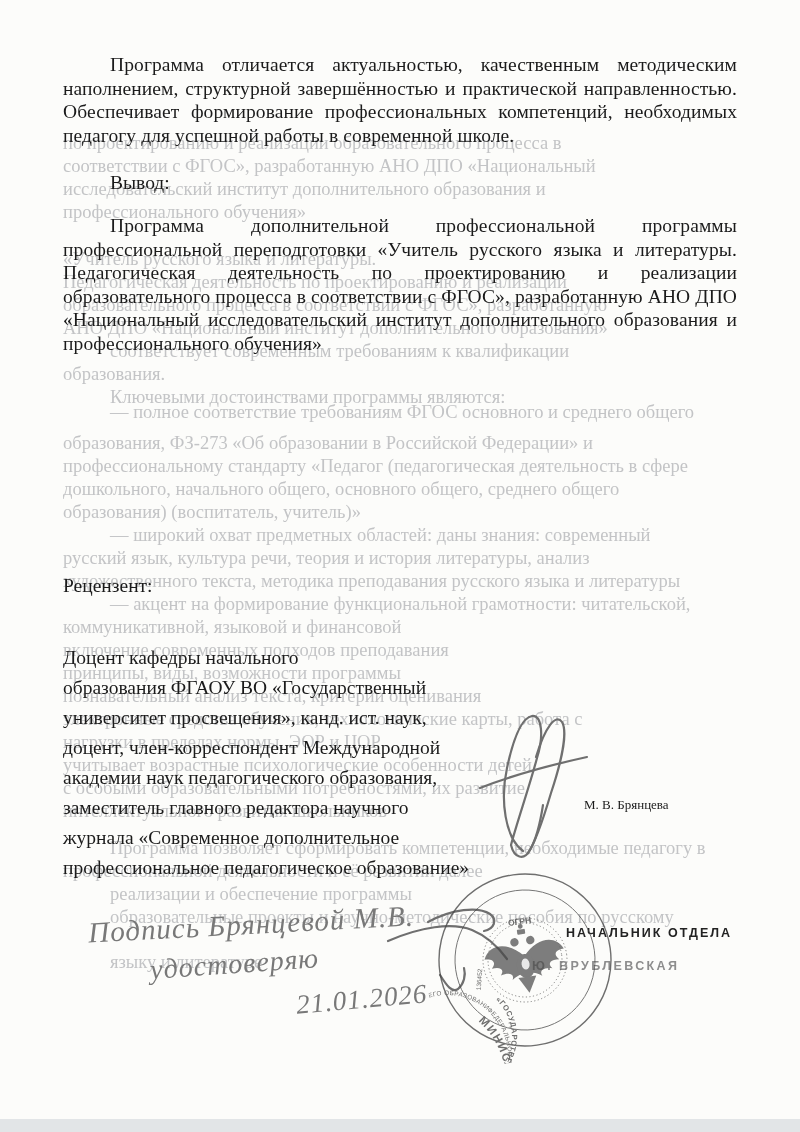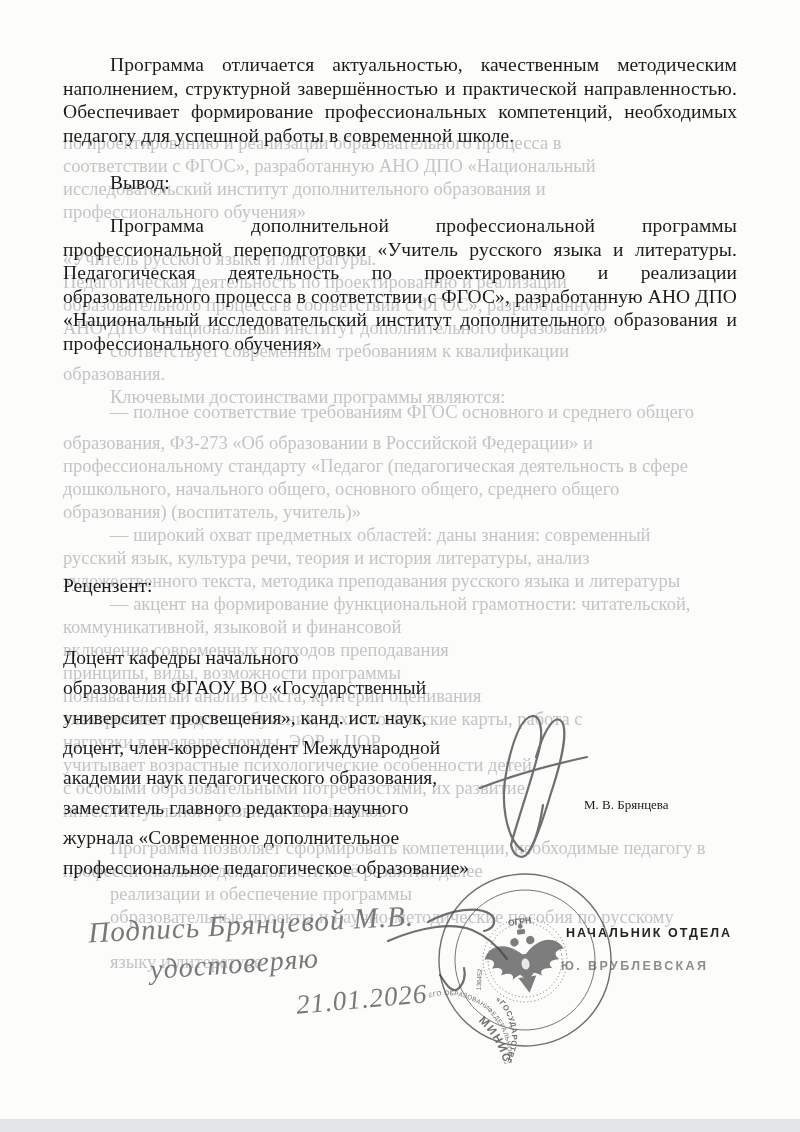--- a/index.html
+++ b/index.html
@@ -36,21 +36,21 @@
   .hw{position:absolute;font-family:"Liberation Serif","DejaVu Serif",serif;font-style:italic;
       color:#787878;z-index:4;white-space:nowrap;}
   .hw1{left:88px;top:908px;font-size:29px;transform:rotate(-3deg);letter-spacing:1px;}
   .hw2{left:150px;top:948px;font-size:28px;transform:rotate(-4deg);letter-spacing:1px;}
   .hw3{left:296px;top:984px;font-size:27px;transform:rotate(-5deg);letter-spacing:1px;}
 
   
   .office{position:absolute;font-family:"Liberation Sans","DejaVu Sans",sans-serif;font-weight:700;
       z-index:2;white-space:nowrap;}
   .office1{left:566px;top:926px;font-size:12.5px;letter-spacing:2px;color:#222;}
-  .office2{left:532px;top:959px;font-size:12.5px;letter-spacing:2.4px;color:#8d8d8d;margin-left:29px;}
+  .office2{left:532px;top:959px;font-size:12.5px;letter-spacing:2.4px;color:#8d8d8d;}
 
   
   .ink-overlay{position:absolute;left:0;top:0;z-index:5;pointer-events:none;}
   .ink-overlay path{fill:none;stroke:#6f6f6f;stroke-width:2.2;stroke-linecap:round;}
 
   
   .stamp{position:absolute;left:425px;top:860px;z-index:6;transform:rotate(-8deg);transform-origin:50% 50%;}
   .stamp text{font-family:"Liberation Sans","DejaVu Sans",sans-serif;}
 
   .bottom-edge{position:absolute;left:0;bottom:0;width:800px;height:13px;background:#e2e5e7;z-index:7;}

